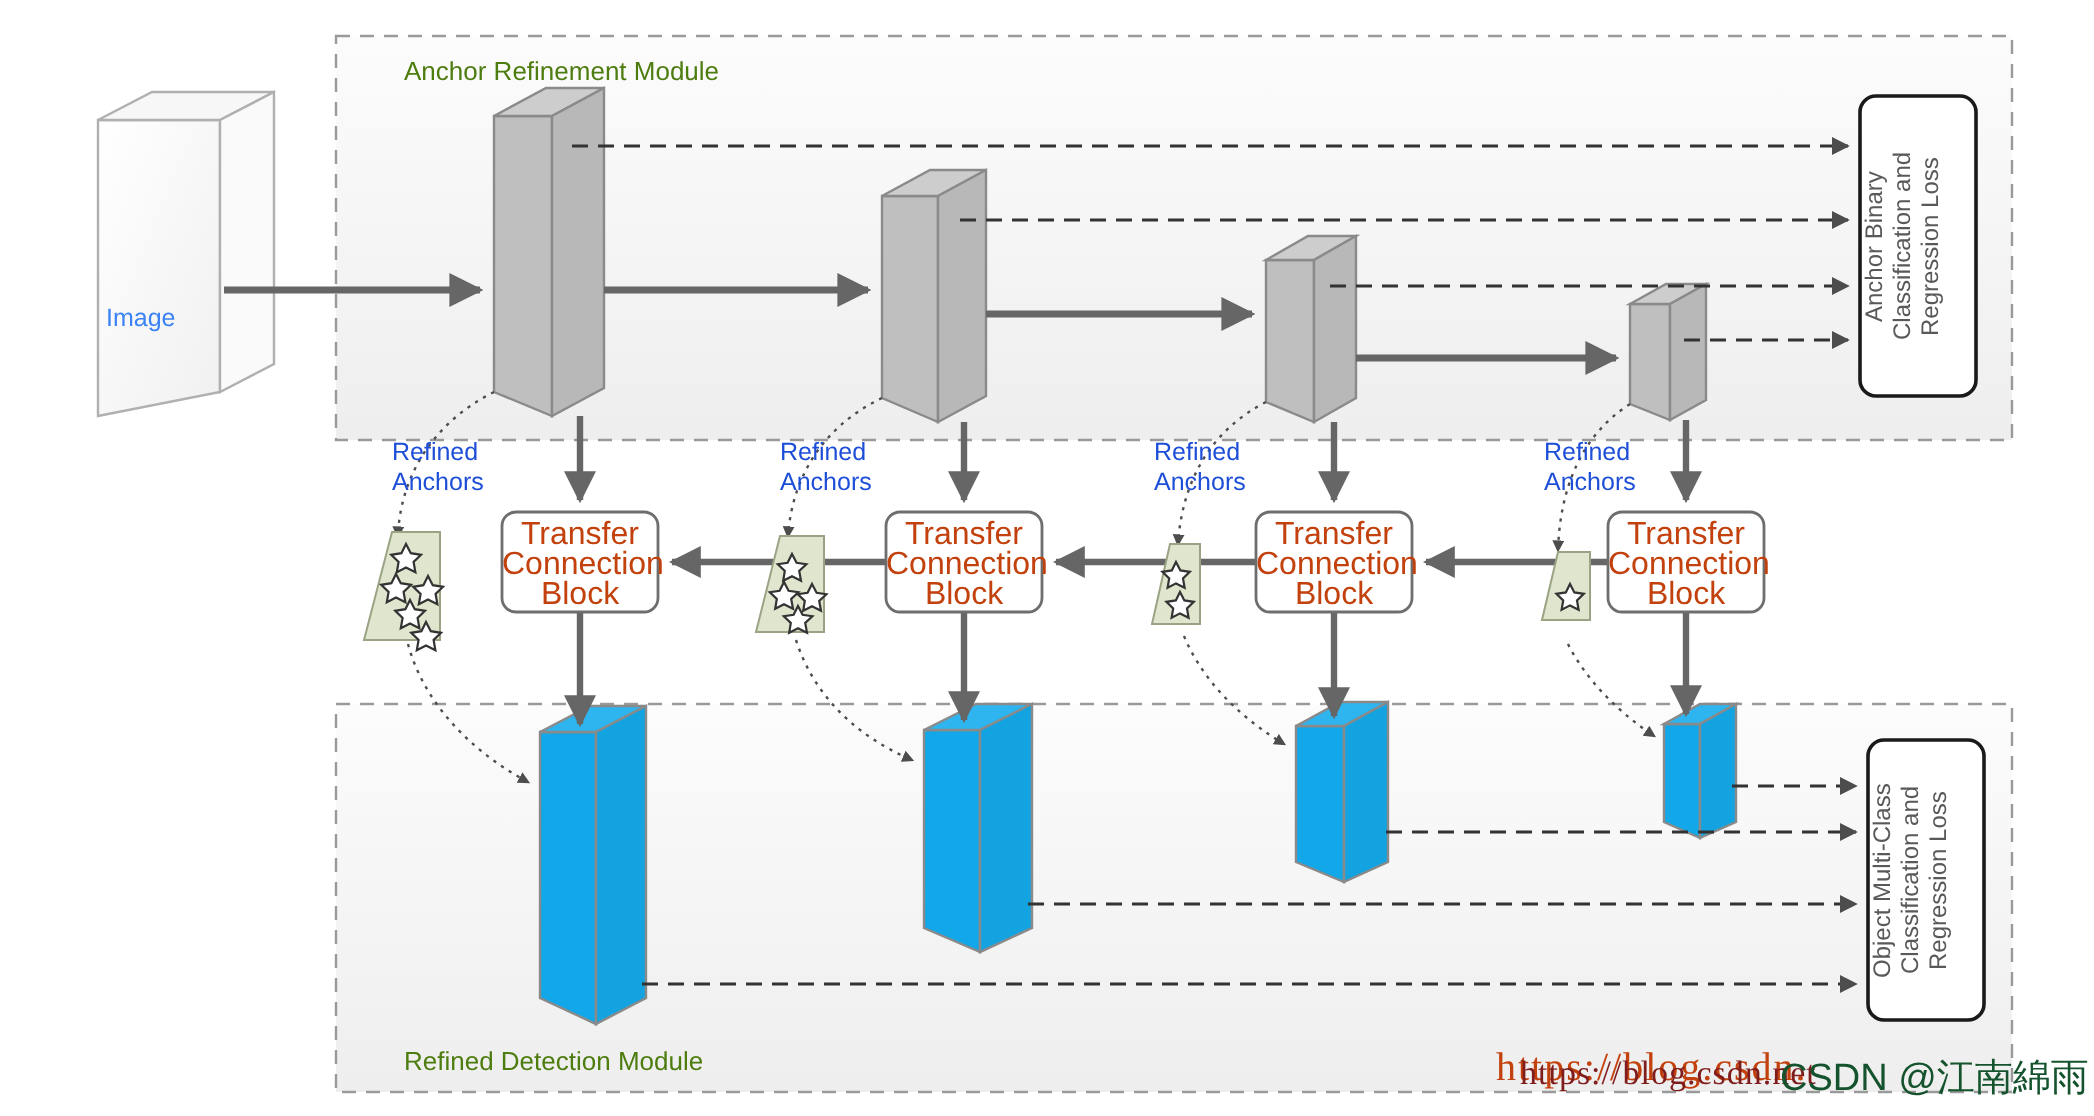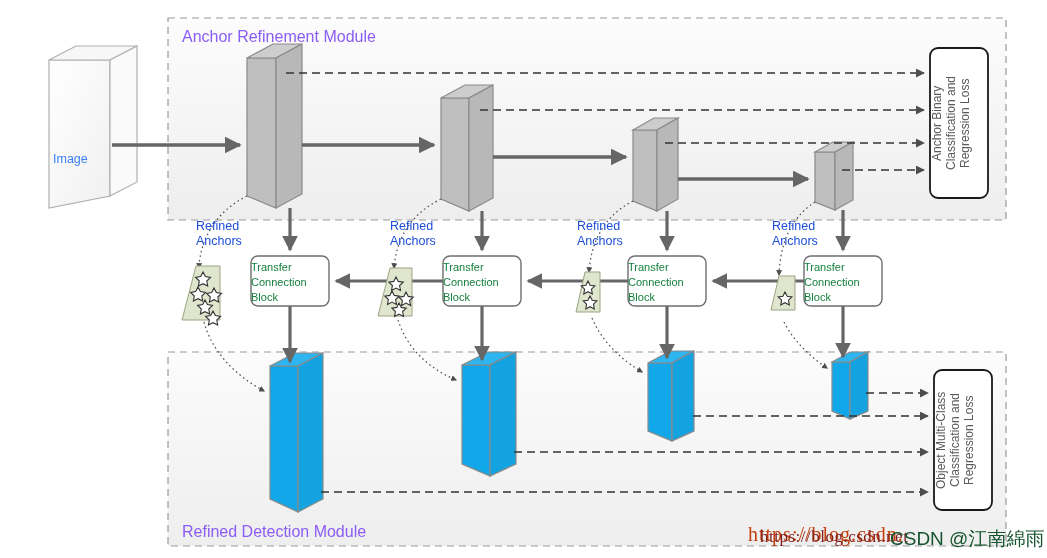--- a/index.html
+++ b/index.html
@@ -26,29 +26,30 @@
     position: absolute;
     color: #1d4ed8;
     font-size: 12.5px;
     line-height: 15px;
     text-align: center;
     white-space: pre-line;
     pointer-events: none;
   }
   .module-title {
     position: absolute;
-    color: #8b5cf6;
+    color: #4d7c0f;
+    font-size: 13px;
+    margin-left: 20px;
+  }
+  .tcb-label {
+    position: absolute;
+    color: #c2410c;
     font-size: 16px;
-  }
-  .tcb-label {
-    position: absolute;
-    color: #15803d;
-    font-size: 11px;
     line-height: 15px;
-    text-align: left;
+    text-align: center;
     width: 78px;
   }
   .loss-label {
     position: absolute;
     color: #595959;
     font-size: 12px;
     line-height: 14px;
     text-align: center;
     writing-mode: vertical-rl;
     transform: rotate(180deg);

